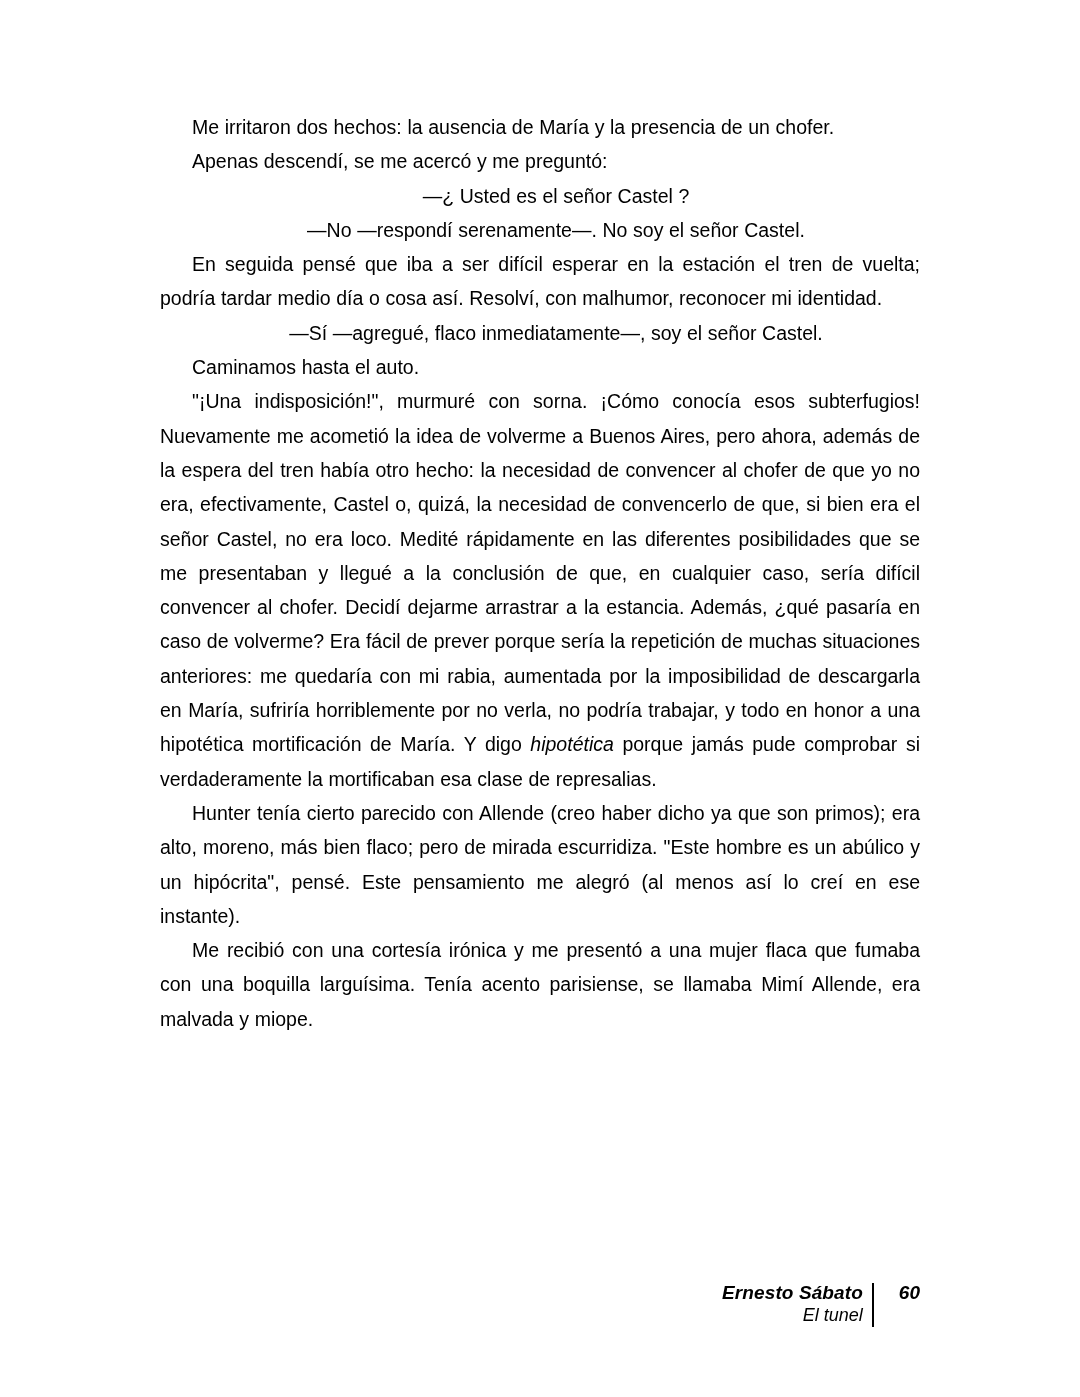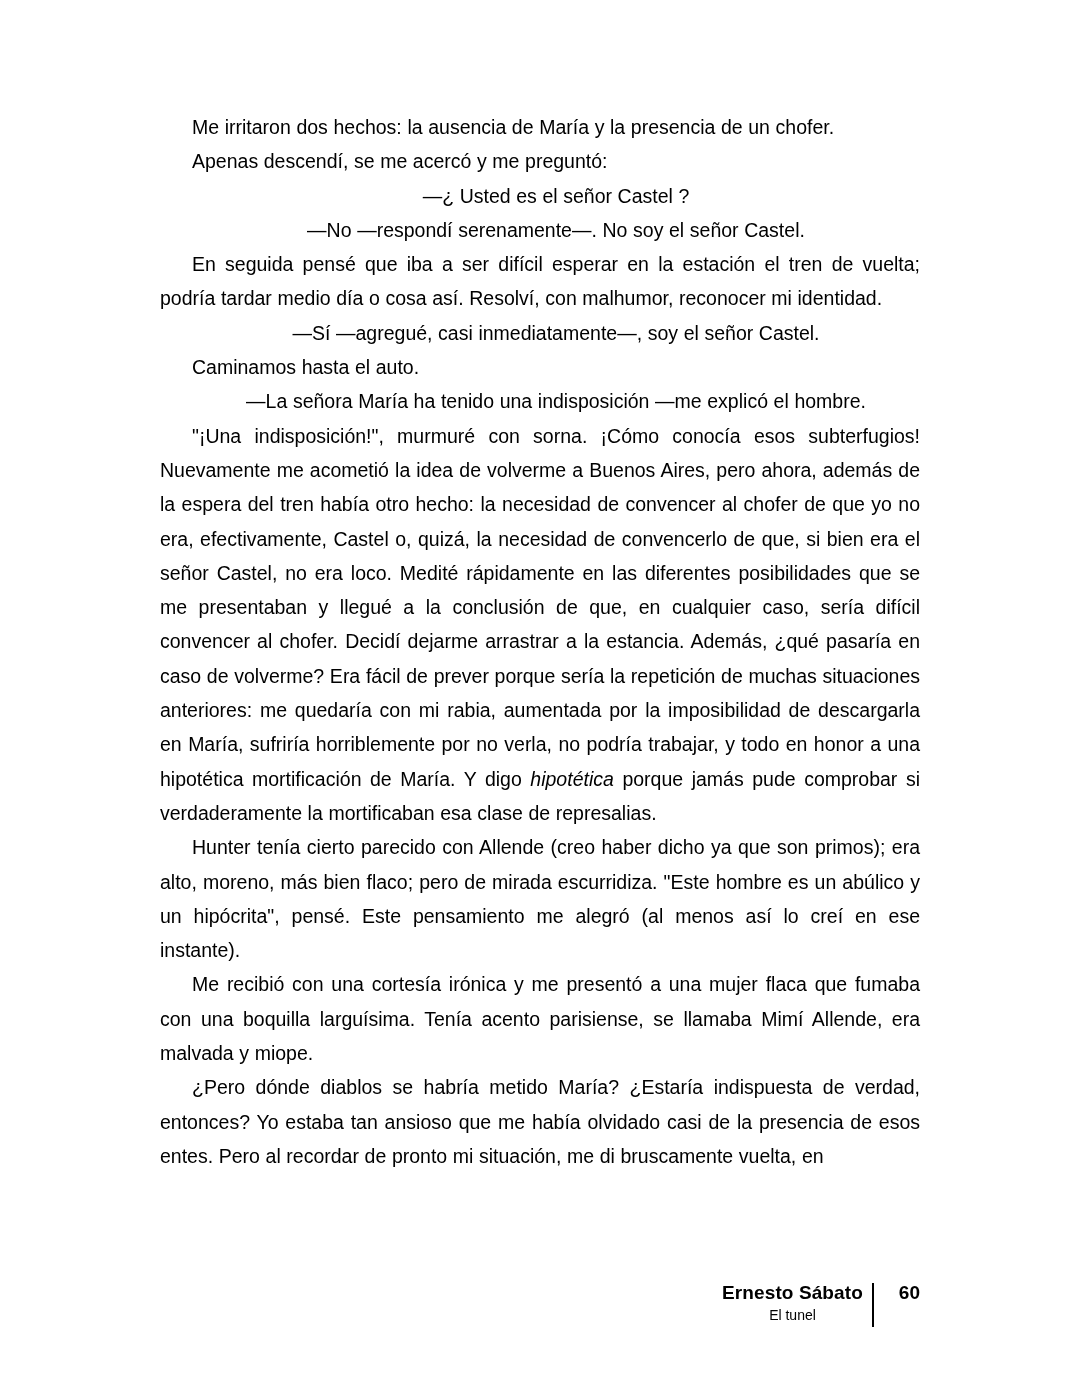--- a/index.html
+++ b/index.html
@@ -55,38 +55,38 @@
   }
 
   
   .footer {
     position: absolute;
     right: 160px;
     top: 1281px;
     display: flex;
     align-items: stretch;
     font-size: 0;
+    font-style: italic;
   }
   .footer-left {
     text-align: right;
     padding-right: 9px;
   }
   .footer-author {
     font-size: 19px;
     font-weight: bold;
     line-height: 23px;
     white-space: nowrap;
     letter-spacing: 0.1px;
   }
   .footer-work {
-    font-size: 14px;
+    font-size: 18px;
     font-weight: normal;
     line-height: 23px;
     white-space: nowrap;
-    text-align: center;
   }
   .footer-rule {
     width: 2px;
     background: #000000;
     align-self: stretch;
     margin-top: 2px;
     margin-bottom: 0px;
   }
   .footer-page {
     font-size: 19px;
@@ -101,29 +101,27 @@
 
 <div class="page">
 
   <div class="body-text">
 
     <p class="para short">Me irritaron dos hechos: la ausencia de María y la presencia de un chofer.</p>
     <p class="para short">Apenas descendí, se me acercó y me preguntó:</p>
     <p class="para dialogue">—¿ Usted es el señor Castel ?</p>
     <p class="para dialogue">—No —respondí serenamente—. No soy el señor Castel.</p>
     <p class="para">En seguida pensé que iba a ser difícil esperar en la estación el tren de vuelta; podría tardar medio día o cosa así. Resolví, con malhumor, reconocer mi identidad.</p>
-    <p class="para dialogue">—Sí —agregué, casi inmediatamente—, soy el señor Castel.</p>
+    <p class="para dialogue">—Sí —agregué, flaco inmediatamente—, soy el señor Castel.</p>
     <p class="para short">Caminamos hasta el auto.</p>
-    <p class="para dialogue">—La señora María ha tenido una indisposición —me explicó el hombre.</p>
 
     <p class="para"><span>"¡Una indisposición!", murmuré con sorna. ¡Cómo conocía esos subterfugios! Nuevamente me acometió la idea de volverme a Buenos Aires, pero ahora, además de la espera del tren había otro hecho: la necesidad de convencer al chofer de que yo no era, efectivamente, Castel o, quizá, la necesidad de convencerlo de que, si bien era el señor Castel, no era loco. Medité rápidamente en las diferentes posibilidades que se me presentaban y llegué a la conclusión de que, en cualquier caso, sería difícil convencer al chofer. Decidí dejarme arrastrar a la estancia. Además, ¿qué pasaría en caso de volverme? Era fácil de prever porque sería la repetición de muchas situaciones anteriores: me quedaría con mi rabia, aumentada por la imposibilidad de descargarla en María, sufriría horriblemente por no verla, no podría trabajar, y todo en honor a una hipotética mortificación de María. Y digo </span><em class="italic">hipotética</em><span> porque jamás pude comprobar si verdaderamente la mortificaban esa clase de represalias.</span></p>
 
     <p class="para">Hunter tenía cierto parecido con Allende (creo haber dicho ya que son primos); era alto, moreno, más bien flaco; pero de mirada escurridiza. "Este hombre es un abúlico y un hipócrita", pensé. Este pensamiento me alegró (al menos así lo creí en ese instante).</p>
     <p class="para">Me recibió con una cortesía irónica y me presentó a una mujer flaca que fumaba con una boquilla larguísima. Tenía acento parisiense, se llamaba Mimí Allende, era malvada y miope.</p>
-    <p class="para">¿Pero dónde diablos se habría metido María? ¿Estaría indispuesta de verdad, entonces? Yo estaba tan ansioso que me había olvidado casi de la presencia de esos entes. Pero al recordar de pronto mi situación, me di bruscamente vuelta, en</p>
 
   </div>
 
   <div class="footer">
     <div class="footer-left">
       <div class="footer-author">Ernesto Sábato</div>
       <div class="footer-work">El tunel</div>
     </div>
     <div class="footer-rule"></div>
     <div class="footer-page">60</div>

